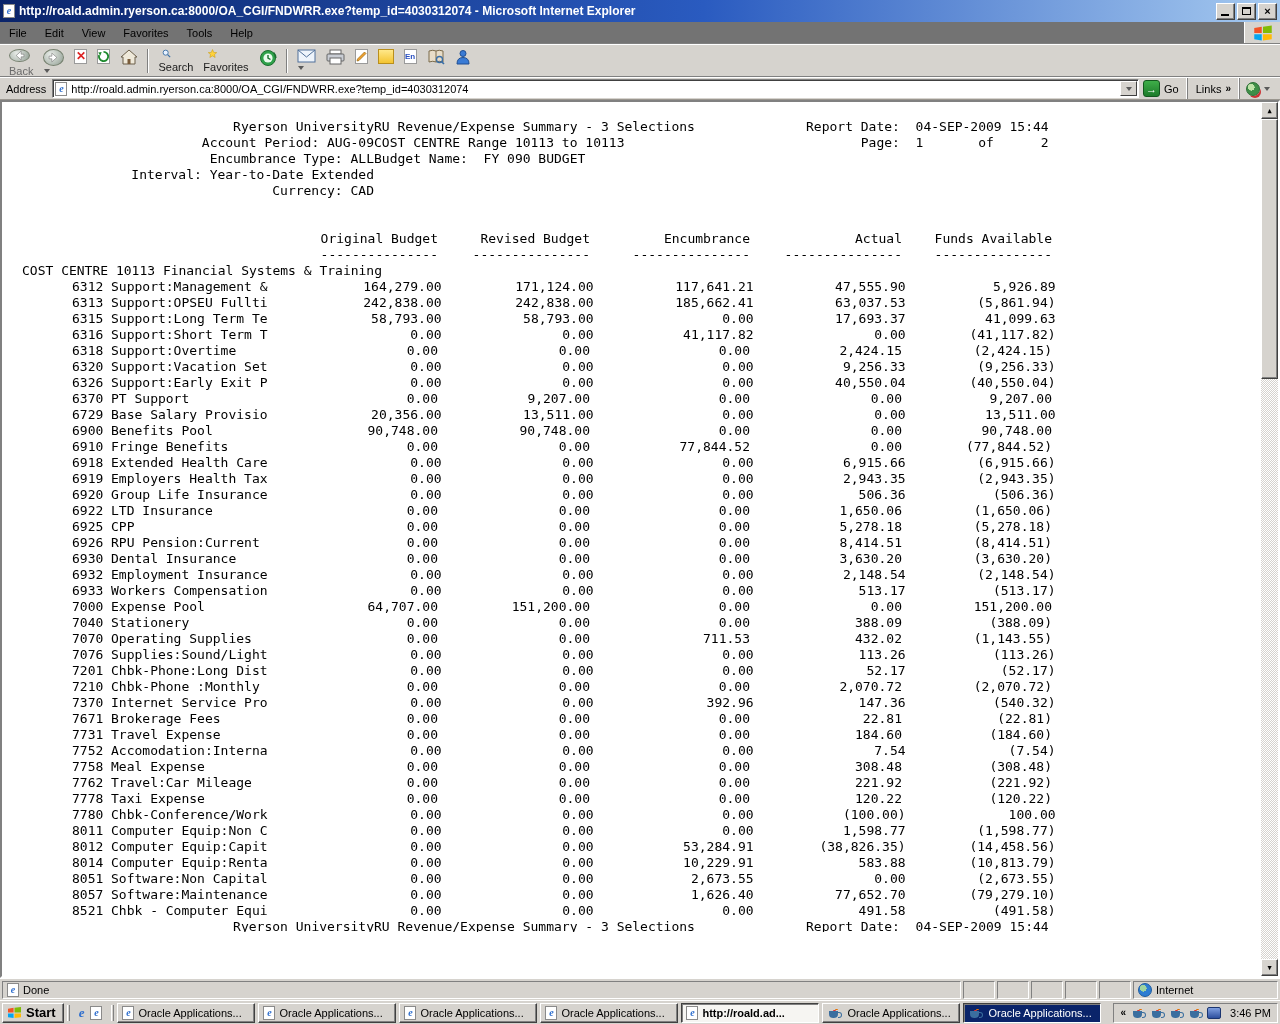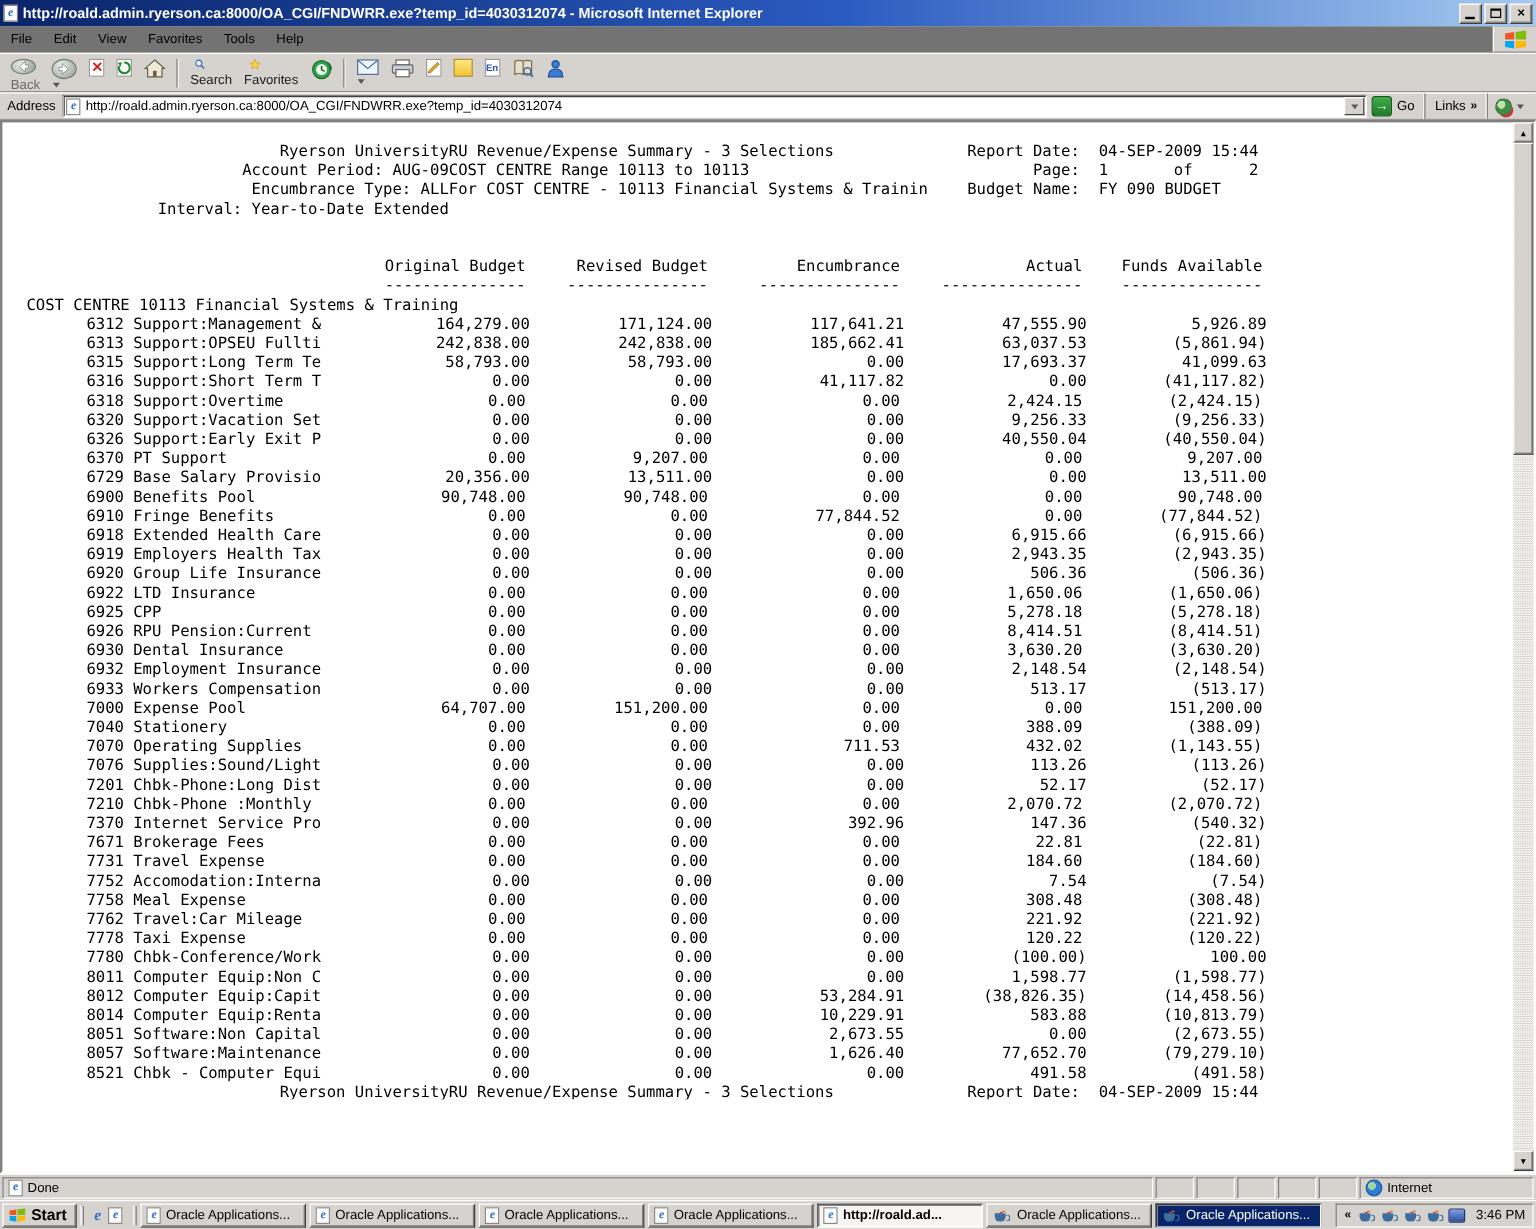--- a/index.html
+++ b/index.html
@@ -316,25 +316,29 @@
           <span class="hl-c">RU Revenue/Expense Summary - 3 Selections</span>
           <span class="hl-r">Report Date:  04-SEP-2009 15:44</span>
         </div>
           <div class="hline">
           <span class="hl-l">  Account Period: AUG-09</span>
           <span class="hl-c">COST CENTRE Range 10113 to 10113</span>
           <span class="hl-r">       Page:  1       of      2</span>
         </div>
           <div class="hline">
           <span class="hl-l">Encumbrance Type: ALL</span>
-          <span class="hl-c">For COST CENTRE - 10113 Financial Systems &amp; Trainin</span>
           <span class="hl-r">Budget Name:  FY 090 BUDGET</span>
         </div>
           <div class="hline">
           <span class="hl-l">        Interval: Year-to-Date Extended</span>
+          <span class="hl-c"></span>
+          <span class="hl-r"></span>
+        </div>
+          <div class="hline">
+          <span class="hl-l">        Currency: CAD</span>
           <span class="hl-c"></span>
           <span class="hl-r"></span>
         </div>
         </div>
 
       <div class="colrow colhead">
         <span class="cell w0"></span>
         <span class="cell w1">Original Budget</span>
         <span class="cell w2">Revised Budget</span>
         <span class="cell w3">Encumbrance</span>

